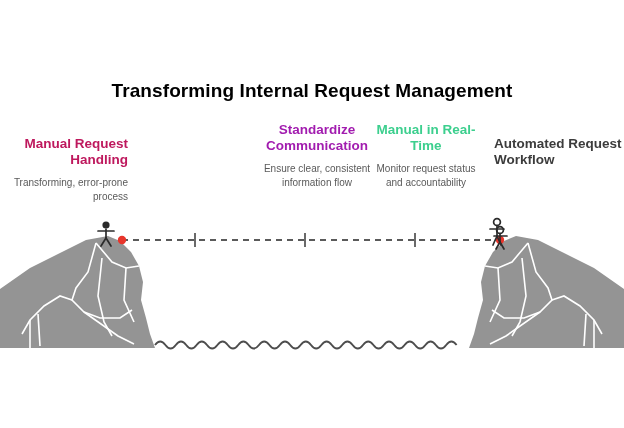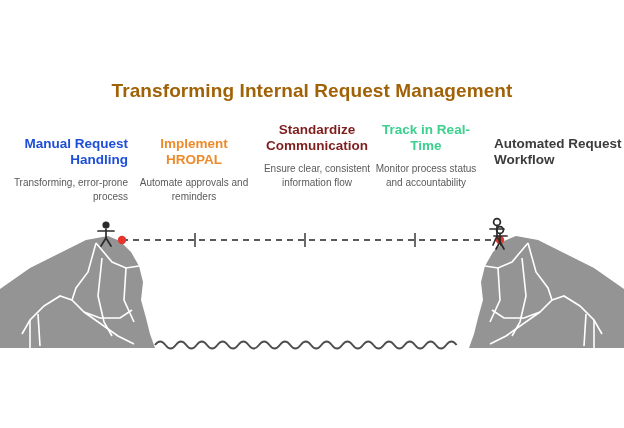--- a/index.html
+++ b/index.html
@@ -22,21 +22,21 @@
 
   
   #title {
     position: absolute;
     left: 0;
     top: 80px;
     width: 624px;
     text-align: center;
     font-size: 19px;
     font-weight: bold;
-    color: #a16207;
+    color: #000000;
     letter-spacing: 0.1px;
   }
 
   
   .col {
     position: absolute;
     box-sizing: border-box;
   }
   .col-head {
     font-size: 13.5px;
@@ -50,23 +50,23 @@
     color: #5a5a5a;
     font-weight: normal;
   }
 
   #col-0 { left: 2px;   top: 136px; width: 126px; text-align: right; }
   #col-1 { left: 138px; top: 136px; width: 112px; text-align: center; }
   #col-2 { left: 256px; top: 122px; width: 122px; text-align: center; }
   #col-3 { left: 372px; top: 122px; width: 108px; text-align: center; }
   #col-4 { left: 494px; top: 136px; width: 128px; text-align: left; }
 
-  #col-0 .col-head { color: #1d4ed8; }
+  #col-0 .col-head { color: #be185d; }
   #col-1 .col-head { color: #ed8b2b; }
-  #col-2 .col-head { color: #7f1d1d; }
+  #col-2 .col-head { color: #a21caf; }
   #col-3 .col-head { color: #3ccf8e; }
   #col-4 .col-head { color: #3c3c3c; }
 
   
   #scene {
     position: absolute;
     left: 0;
     top: 0;
     width: 624px;
     height: 428px;
@@ -150,32 +150,28 @@
              q 5.2 -7 10.4 0" fill="none" stroke="#4d4d4d" stroke-width="1.9"></path>
   </svg>
 
   <div id="title">Transforming Internal Request Management</div>
 
   <div class="col" id="col-0">
     <div class="col-head">Manual Request Handling</div>
     <div class="col-sub">Transforming, error-prone process</div>
   </div>
 
-  <div class="col" id="col-1">
-    <div class="col-head">Implement HROPAL</div>
-    <div class="col-sub">Automate approvals and reminders</div>
-  </div>
 
   <div class="col" id="col-2">
     <div class="col-head">Standardize Communication</div>
     <div class="col-sub">Ensure clear, consistent information flow</div>
   </div>
 
   <div class="col" id="col-3">
-    <div class="col-head">Track in Real-Time</div>
-    <div class="col-sub">Monitor process status and accountability</div>
+    <div class="col-head">Manual in Real-Time</div>
+    <div class="col-sub">Monitor request status and accountability</div>
   </div>
 
   <div class="col" id="col-4">
     <div class="col-head">Automated Request Workflow</div>
   </div>
 
 </div>
 
 </body></html>

